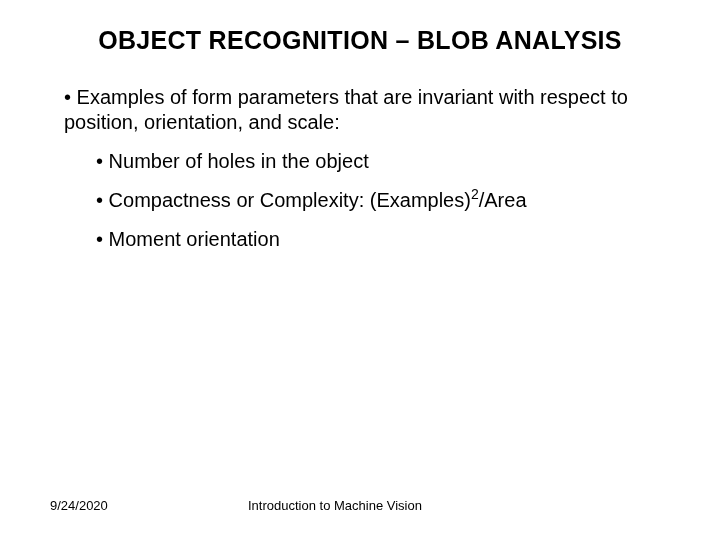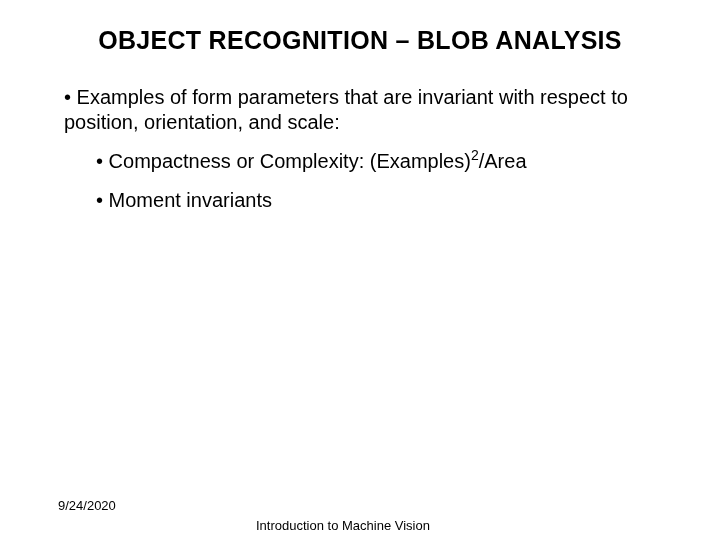--- a/index.html
+++ b/index.html
@@ -3,37 +3,38 @@
 <meta charset="utf-8">
 <style>
   * { margin: 0; padding: 0; box-sizing: border-box; }
   html, body { width: 720px; height: 540px; background: #fff; font-family: Arial, Helvetica, sans-serif; color: #000; }
   .slide { width: 720px; height: 540px; position: relative; padding: 22px 40px 0 40px; }
   .title { font-size: 25px; text-align: center; margin: 4px 40px 30px 40px; letter-spacing: 0.3px; }
   .lvl1 { font-size: 20px; margin: 16px 24px 14px 24px; line-height: 1.25; }
   .lvl2 { font-size: 20px; margin: 0 24px 14px 56px; line-height: 1.25; }
   .bullet::before { content: "• "; }
   .sup { vertical-align: super; font-size: 0.7em; line-height: 0; }
-  .footer { position: absolute; bottom: 22px; left: 8px; right: 0; height: 20px; }
+  .footer { position: absolute; bottom: 22px; left: 0; right: 0; height: 20px; }
   .footer-date { position: absolute; left: 50px; font-size: 13px; color: #000; }
-  .footer-title { position: absolute; left: 248px; font-size: 13px; color: #000; margin-top: 20px; }
+  .footer-title { position: absolute; left: 248px; font-size: 13px; color: #000; }
 </style>
 </head>
 <body>
 
 <div class="slide">
   <h1 class="title">OBJECT RECOGNITION – BLOB ANALYSIS</h1>
 
   <p class="lvl1 bullet">Examples of form parameters that are invariant with respect to position, orientation, and scale:</p>
 
+  <p class="lvl2 bullet">Number of holes in the object</p>
 
   <p class="lvl2">
     <span>• </span><span>Compactness or Complexity: (Examples)</span><span class="sup">2</span><span>/Area</span>
   </p>
 
-  <p class="lvl2 bullet">Moment invariants</p>
+  <p class="lvl2 bullet">Moment orientation</p>
 
 
   <div class="footer">
     <span class="footer-date">9/24/2020</span>
     <span class="footer-title">Introduction to Machine Vision</span>
   </div>
 </div>
 
 </body></html>

